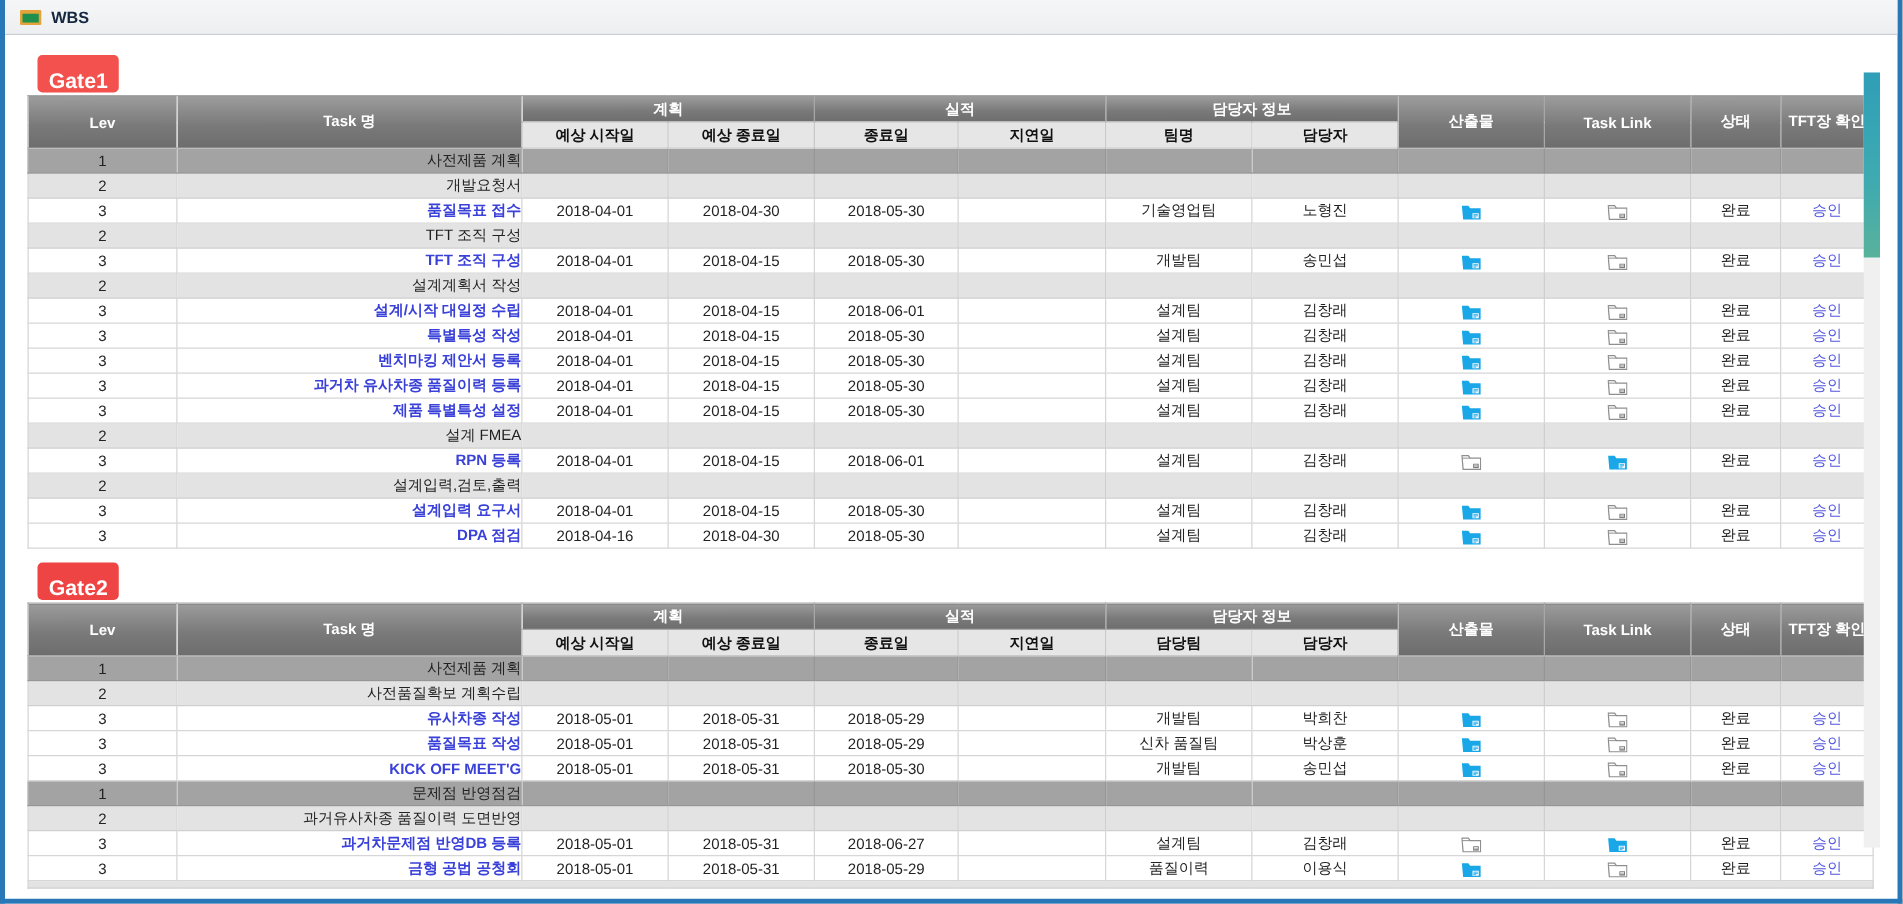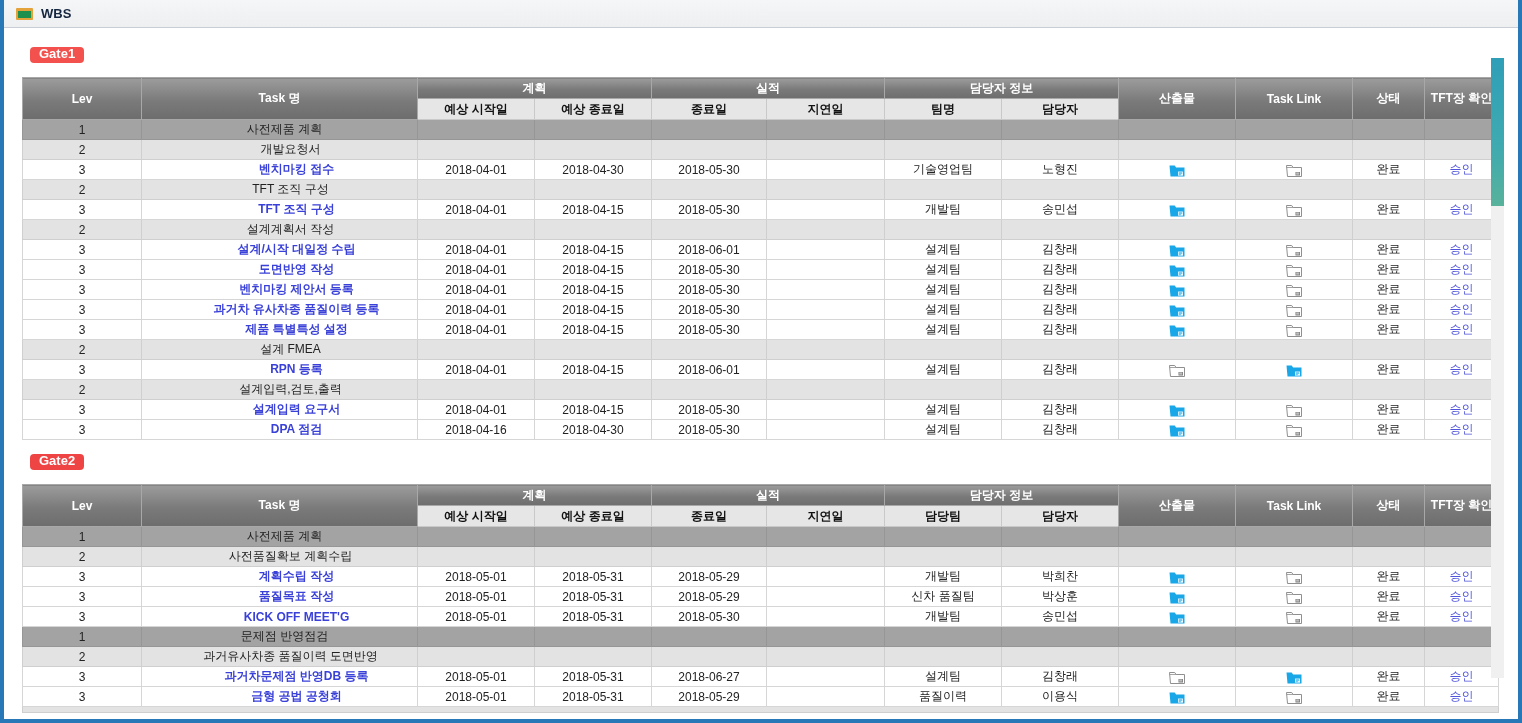--- a/index.html
+++ b/index.html
@@ -16,39 +16,39 @@
     border-bottom:1px solid #c9ced6; display:flex; align-items:center; padding-left:12px; gap:8px;text-align:right;
   }
   .folder-ico{ position:relative; width:17px; height:12px; }
   .folder-ico .back{ position:absolute; left:0; top:0; width:17px; height:12px; background:#e3a23a; border-radius:1px; }
   .folder-ico .front{ position:absolute; left:2px; top:3px; width:13px; height:7px; background:#1f8f4d; }
   .topbar .title{ font-size:13px; font-weight:bold; color:#15263f; }
 
   .content{ padding:16px 0 0 18px; }
 
   .badge{
-    display:inline-block; margin-left:8px; margin-bottom:14px; padding:0 9px 3px;
-    border-radius:4px; color:#fff; font-weight:bold; font-size:13px; line-height:13px;
+    display:inline-block; margin-left:8px; margin-bottom:2px; padding:14px 9px 3px;
+    border-radius:4px; color:#fff; font-weight:bold; font-size:17px; line-height:13px;
   }
 
   table.wbs{ width:1472px; border-collapse:collapse; table-layout:fixed; font-size:12px; }
   table.wbs th, table.wbs td{ overflow:hidden; white-space:nowrap; }
   th.dark{
     background:linear-gradient(180deg,#9c9c9c 0%,#7a7a7a 55%,#6d6d6d 100%);
     color:#fff; font-weight:bold; border:1px solid #a8a8a8; height:21px; text-align:center;
   }
   th.sub{
     background:#e6e6e6; color:#111; font-weight:bold; border:1px solid #c9c9c9;
     height:21px; text-align:center;
   }
   td{ border:1px solid #d6d6d6; height:20px; text-align:center; color:#222; }
   tr.row-lev1 td{ background:#a3a3a3; border-color:#969696; }
   tr.row-lev2 td{ background:#e3e3e3; border-color:#cfcfcf; }
   tr.row-task td{ background:#fff; }
-  td.c-task{ text-align:center; }
+  td.c-task{ text-align:right; }
   td.c-task.lv1{ padding-left:10px; }
   td.c-task.lv2{ padding-left:22px; }
   td.c-task.lv3{ padding-left:34px; }
   td.partial-cell{ background:#e3e3e3; height:6px; border-color:#cfcfcf; }
   a.tlink{ color:#3a41d8; font-weight:bold; text-decoration:none; cursor:pointer; }
   a.confirm{ color:#5156dd; text-decoration:none; cursor:pointer; }
   .icon-btn{ display:inline-block; vertical-align:middle; cursor:pointer; line-height:0; }
 
   .gate2-wrap{ margin-top:11px; }
 
@@ -145,21 +145,21 @@
               <td></td>
               <td></td>
               <td></td>
               <td></td>
               <td></td>
               <td></td>
               <td></td>
             </tr>
             <tr class="row-task">
               <td class="c-lev">3</td>
-              <td class="c-task lv3"><a class="tlink">벤치마킹 접수</a></td>
+              <td class="c-task lv3"><a class="tlink">품질목표 접수</a></td>
               <td>2018-04-01</td>
               <td>2018-04-30</td>
               <td>2018-05-30</td>
               <td></td>
               <td>기술영업팀</td>
               <td>노형진</td>
               <td><span class="icon-btn"><svg width="16" height="13" viewBox="0 0 16 13">
                     <path d="M0.5 1.5 h5.2 l1.4 2 h8.4 v9 h-14 z" fill="#1aa7e8"></path>
                     <rect x="9" y="7.6" width="5" height="4" fill="#fff"></rect>
                     <path d="M9.7 8.7 h3.6 M9.7 9.7 h3.6 M9.7 10.7 h2.2" stroke="#1aa7e8" stroke-width="0.7" fill="none"></path>
@@ -242,21 +242,21 @@
                     <path d="M0.5 1.5 h5.2 l1.4 2 h8.4 v9 h-14 z" fill="#fff" stroke="#8f8f8f"></path>
                     <path d="M0.5 3.5 h6.6" stroke="#8f8f8f" stroke-width="0.8" fill="none"></path>
                     <rect x="9.5" y="8" width="4.5" height="3.5" fill="#7d7d7d"></rect>
                     <path d="M10.2 9 h3 M10.2 10 h3" stroke="#fff" stroke-width="0.6" fill="none"></path>
                   </svg></span></td>
               <td>완료</td>
               <td><a class="confirm">승인</a></td>
             </tr>
             <tr class="row-task">
               <td class="c-lev">3</td>
-              <td class="c-task lv3"><a class="tlink">도면반영 작성</a></td>
+              <td class="c-task lv3"><a class="tlink">특별특성 작성</a></td>
               <td>2018-04-01</td>
               <td>2018-04-15</td>
               <td>2018-05-30</td>
               <td></td>
               <td>설계팀</td>
               <td>김창래</td>
               <td><span class="icon-btn"><svg width="16" height="13" viewBox="0 0 16 13">
                     <path d="M0.5 1.5 h5.2 l1.4 2 h8.4 v9 h-14 z" fill="#1aa7e8"></path>
                     <rect x="9" y="7.6" width="5" height="4" fill="#fff"></rect>
                     <path d="M9.7 8.7 h3.6 M9.7 9.7 h3.6 M9.7 10.7 h2.2" stroke="#1aa7e8" stroke-width="0.7" fill="none"></path>
@@ -502,21 +502,21 @@
               <td></td>
               <td></td>
               <td></td>
               <td></td>
               <td></td>
               <td></td>
               <td></td>
             </tr>
             <tr class="row-task">
               <td class="c-lev">3</td>
-              <td class="c-task lv3"><a class="tlink">계획수립 작성</a></td>
+              <td class="c-task lv3"><a class="tlink">유사차종 작성</a></td>
               <td>2018-05-01</td>
               <td>2018-05-31</td>
               <td>2018-05-29</td>
               <td></td>
               <td>개발팀</td>
               <td>박희찬</td>
               <td><span class="icon-btn"><svg width="16" height="13" viewBox="0 0 16 13">
                     <path d="M0.5 1.5 h5.2 l1.4 2 h8.4 v9 h-14 z" fill="#1aa7e8"></path>
                     <rect x="9" y="7.6" width="5" height="4" fill="#fff"></rect>
                     <path d="M9.7 8.7 h3.6 M9.7 9.7 h3.6 M9.7 10.7 h2.2" stroke="#1aa7e8" stroke-width="0.7" fill="none"></path>

